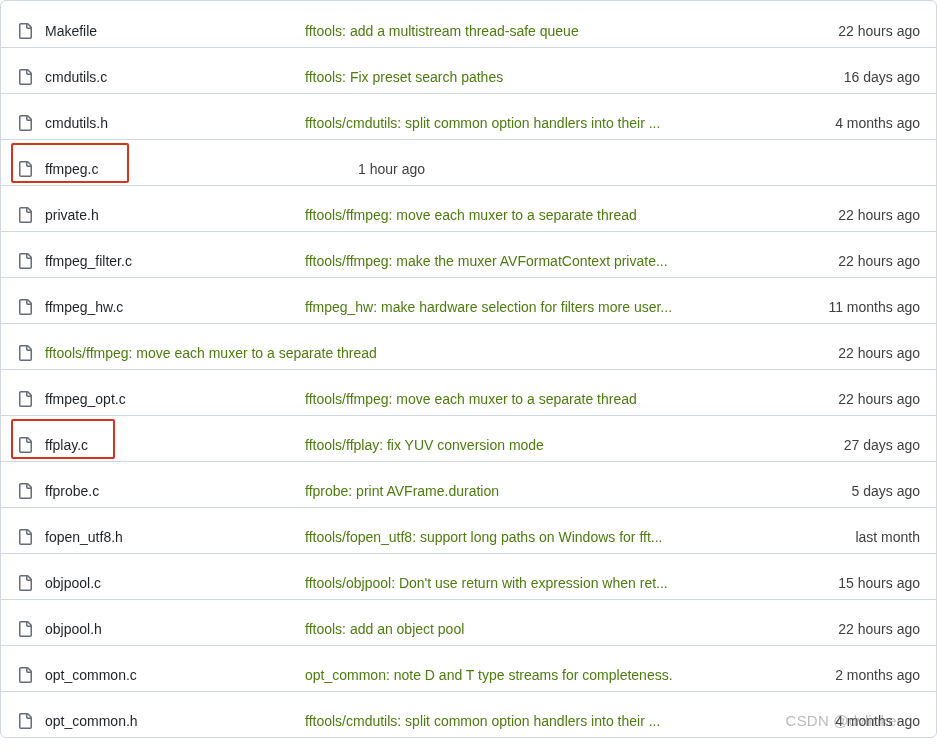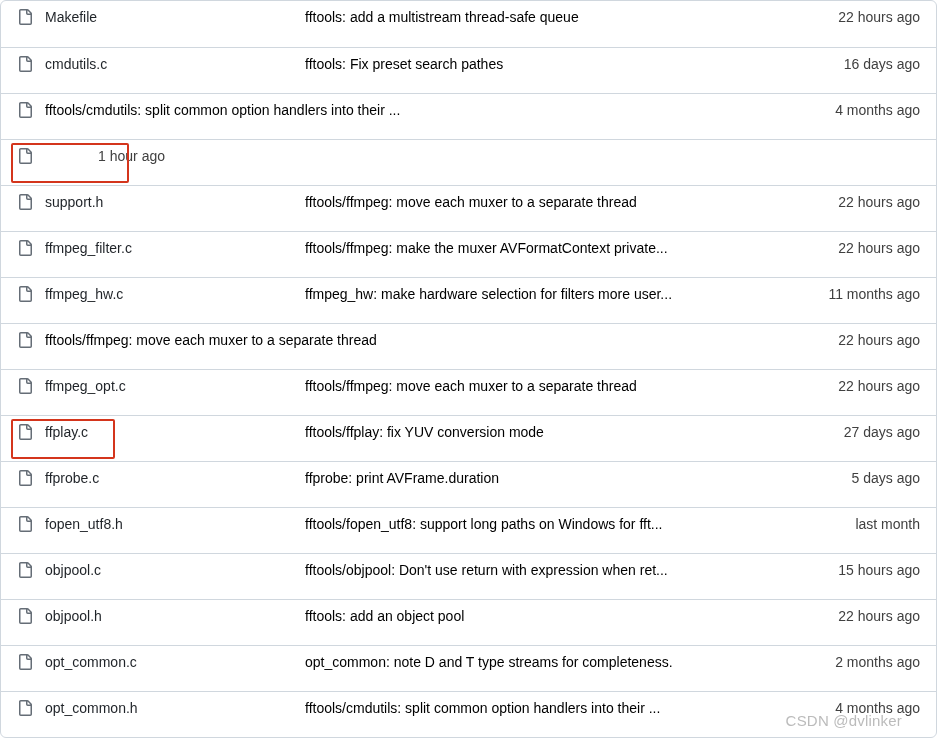--- a/index.html
+++ b/index.html
@@ -10,21 +10,21 @@
       background: #ffffff;
       width: 937px;
     }
     .file-list {
       border: 1px solid #d0d7de;
       border-radius: 6px;
       overflow: visible;
     }
     .file-row {
       display: flex;
-      align-items: flex-start;
+      align-items: flex-end;
       padding: 8px 16px;
       border-top: 1px solid #d0d7de;
       height: 46px;
       position: relative;
     }
     .file-row:first-child {
       border-top: none;
     }
     .icon-cell {
       width: 28px;
@@ -50,21 +50,21 @@
     }
     .message-cell {
       flex: 1;
       overflow: hidden;
       text-overflow: ellipsis;
       white-space: nowrap;
       color: #656d76;
       padding-right: 12px;
     }
     .message-cell a {
-      color: #000000;
+      color: #4d7c0f;
       text-decoration: none;
     }
     .time-cell {
       width: 120px;
       flex-shrink: 0;
       text-align: right;
       color: #404040;
     }
     .highlight {
       position: absolute;
@@ -108,39 +108,41 @@
       <div class="name-cell"><a href="#">cmdutils.c</a></div>
       <div class="message-cell"><a href="#">fftools: Fix preset search pathes</a></div>
       <div class="time-cell">16 days ago</div>
     </div>
     <div class="file-row">
       <div class="icon-cell">
         <svg class="file-icon" viewBox="0 0 16 16">
           <path d="M2 1.75C2 .784 2.784 0 3.75 0h6.586c.464 0 .909.184 1.237.513l2.914 2.914c.329.328.513.773.513 1.237v9.586A1.75 1.75 0 0 1 13.25 16h-9.5A1.75 1.75 0 0 1 2 14.25Zm1.75-.25a.25.25 0 0 0-.25.25v12.5c0 .138.112.25.25.25h9.5a.25.25 0 0 0 .25-.25V6h-2.75A1.75 1.75 0 0 1 9 4.25V1.5Zm6.75.062V4.25c0 .138.112.25.25.25h2.688l-.011-.013-2.914-2.914-.013-.011Z"></path>
         </svg>
       </div>
+      <div class="name-cell"><a href="#">cmdutils.h</a></div>
       <div class="message-cell"><a href="#">fftools/cmdutils: split common option handlers into their ...</a></div>
       <div class="time-cell">4 months ago</div>
     </div>
     <div class="file-row">
       <div class="icon-cell">
         <svg class="file-icon" viewBox="0 0 16 16">
           <path d="M2 1.75C2 .784 2.784 0 3.75 0h6.586c.464 0 .909.184 1.237.513l2.914 2.914c.329.328.513.773.513 1.237v9.586A1.75 1.75 0 0 1 13.25 16h-9.5A1.75 1.75 0 0 1 2 14.25Zm1.75-.25a.25.25 0 0 0-.25.25v12.5c0 .138.112.25.25.25h9.5a.25.25 0 0 0 .25-.25V6h-2.75A1.75 1.75 0 0 1 9 4.25V1.5Zm6.75.062V4.25c0 .138.112.25.25.25h2.688l-.011-.013-2.914-2.914-.013-.011Z"></path>
         </svg>
       </div>
+      <div class="name-cell"><a href="#">ffmpeg.c</a></div>
       <div class="time-cell">1 hour ago</div>
       <div class="highlight" style="width: 118px;"></div>
     </div>
     <div class="file-row">
       <div class="icon-cell">
         <svg class="file-icon" viewBox="0 0 16 16">
           <path d="M2 1.75C2 .784 2.784 0 3.75 0h6.586c.464 0 .909.184 1.237.513l2.914 2.914c.329.328.513.773.513 1.237v9.586A1.75 1.75 0 0 1 13.25 16h-9.5A1.75 1.75 0 0 1 2 14.25Zm1.75-.25a.25.25 0 0 0-.25.25v12.5c0 .138.112.25.25.25h9.5a.25.25 0 0 0 .25-.25V6h-2.75A1.75 1.75 0 0 1 9 4.25V1.5Zm6.75.062V4.25c0 .138.112.25.25.25h2.688l-.011-.013-2.914-2.914-.013-.011Z"></path>
         </svg>
       </div>
-      <div class="name-cell"><a href="#">support.h</a></div>
+      <div class="name-cell"><a href="#">private.h</a></div>
       <div class="message-cell"><a href="#">fftools/ffmpeg: move each muxer to a separate thread</a></div>
       <div class="time-cell">22 hours ago</div>
     </div>
     <div class="file-row">
       <div class="icon-cell">
         <svg class="file-icon" viewBox="0 0 16 16">
           <path d="M2 1.75C2 .784 2.784 0 3.75 0h6.586c.464 0 .909.184 1.237.513l2.914 2.914c.329.328.513.773.513 1.237v9.586A1.75 1.75 0 0 1 13.25 16h-9.5A1.75 1.75 0 0 1 2 14.25Zm1.75-.25a.25.25 0 0 0-.25.25v12.5c0 .138.112.25.25.25h9.5a.25.25 0 0 0 .25-.25V6h-2.75A1.75 1.75 0 0 1 9 4.25V1.5Zm6.75.062V4.25c0 .138.112.25.25.25h2.688l-.011-.013-2.914-2.914-.013-.011Z"></path>
         </svg>
       </div>
       <div class="name-cell"><a href="#">ffmpeg_filter.c</a></div>

